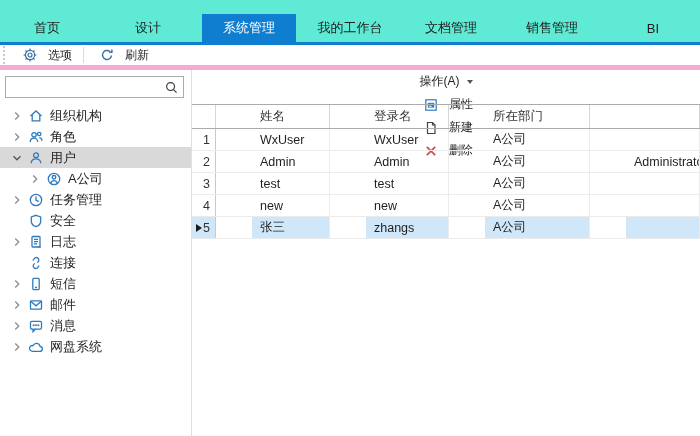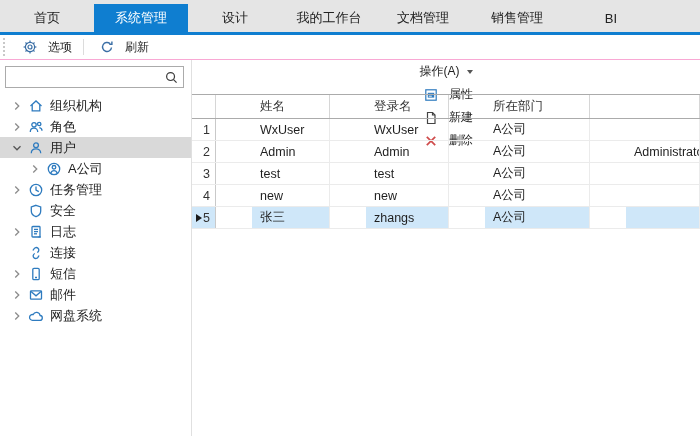--- a/index.html
+++ b/index.html
@@ -1,28 +1,28 @@
 <!DOCTYPE html>
 <html><head>
 <meta charset="utf-8">
 <style>
   * { margin:0; padding:0; box-sizing:border-box; }
   html,body { width:700px; height:436px; background:#fff; overflow:hidden;
     font-family:"Liberation Sans","DejaVu Sans",sans-serif; color:#1f1f1f; }
 
   
-  .tabbar { display:flex; height:32px; background:#e5e5e5; align-items:flex-end; }
+  .tabbar { display:flex; height:42px; background:#5eead4; align-items:flex-end;justify-content:space-between; }
   .tab { width:94px; height:28px; display:flex; align-items:center; justify-content:center;
          font-size:13px; color:#222; cursor:default; }
   .tab.active { background:#0f7ed0; color:#fff; height:28px; }
   .tabline { height:3px; background:#0f7ed0; }
 
   
   .toolbar1 { height:25px; display:flex; align-items:center; background:#fff;
-              border-bottom:1px solid #f9a8d4; }
+              border-bottom:5px solid #f9a8d4; }
   .grip { width:3px; height:18px; border-left:2px dotted #c8c8c8; margin:0 5px 0 3px; }
   .tbtn { display:flex; align-items:center; gap:4px; padding:2px 6px; font-size:12px;
           color:#1f1f1f; border:1px solid transparent; }
   .vsep { width:1px; height:16px; background:#dcdcdc; margin:0 4px; }
   .dd-arrow { width:0; height:0; border-left:3.5px solid transparent;
               border-right:3.5px solid transparent; border-top:4px solid #555; margin-left:3px; }
 
   
   .content { display:flex; height:378px; }
   .sidebar { width:192px; border-right:1px solid #e0e0e0; background:#fff; position:relative; }
@@ -156,22 +156,22 @@
       </g>
     <g id="i-search" fill="none" stroke="#3c3c3c" stroke-width="1.3">
         <circle cx="7" cy="7" r="4.2"></circle>
         <line x1="10.2" y1="10.2" x2="13.4" y2="13.4"></line>
       </g>
   </defs>
 </svg>
 
 <div class="tabbar">
   <div class="tab">首页</div>
+  <div class="tab">设计</div>
   <div class="tab active">系统管理</div>
-  <div class="tab">设计</div>
   <div class="tab">我的工作台</div>
   <div class="tab">文档管理</div>
   <div class="tab">销售管理</div>
   <div class="tab">BI</div>
 </div>
 <div class="tabline"></div>
 
 <div class="toolbar1">
   <div class="grip"></div>
   <div class="tbtn">
@@ -301,20 +301,31 @@
           </svg>
         <span class="tlabel">邮件</span>
       </div>
       <div class="titem">
         <span class="chev">
             <svg width="14" height="14" viewBox="0 0 16 16">
               <use href="#chev-r"></use>
             </svg>
           </span>
         <svg class="ticon" viewBox="0 0 16 16">
+            <use href="#i-message"></use>
+          </svg>
+        <span class="tlabel">消息</span>
+      </div>
+      <div class="titem">
+        <span class="chev">
+            <svg width="14" height="14" viewBox="0 0 16 16">
+              <use href="#chev-r"></use>
+            </svg>
+          </span>
+        <svg class="ticon" viewBox="0 0 16 16">
             <use href="#i-cloud"></use>
           </svg>
         <span class="tlabel">网盘系统</span>
       </div>
     </div>
   </div>
 
   <div class="main">
     <div class="toolbar2">
       <div class="grip"></div>

